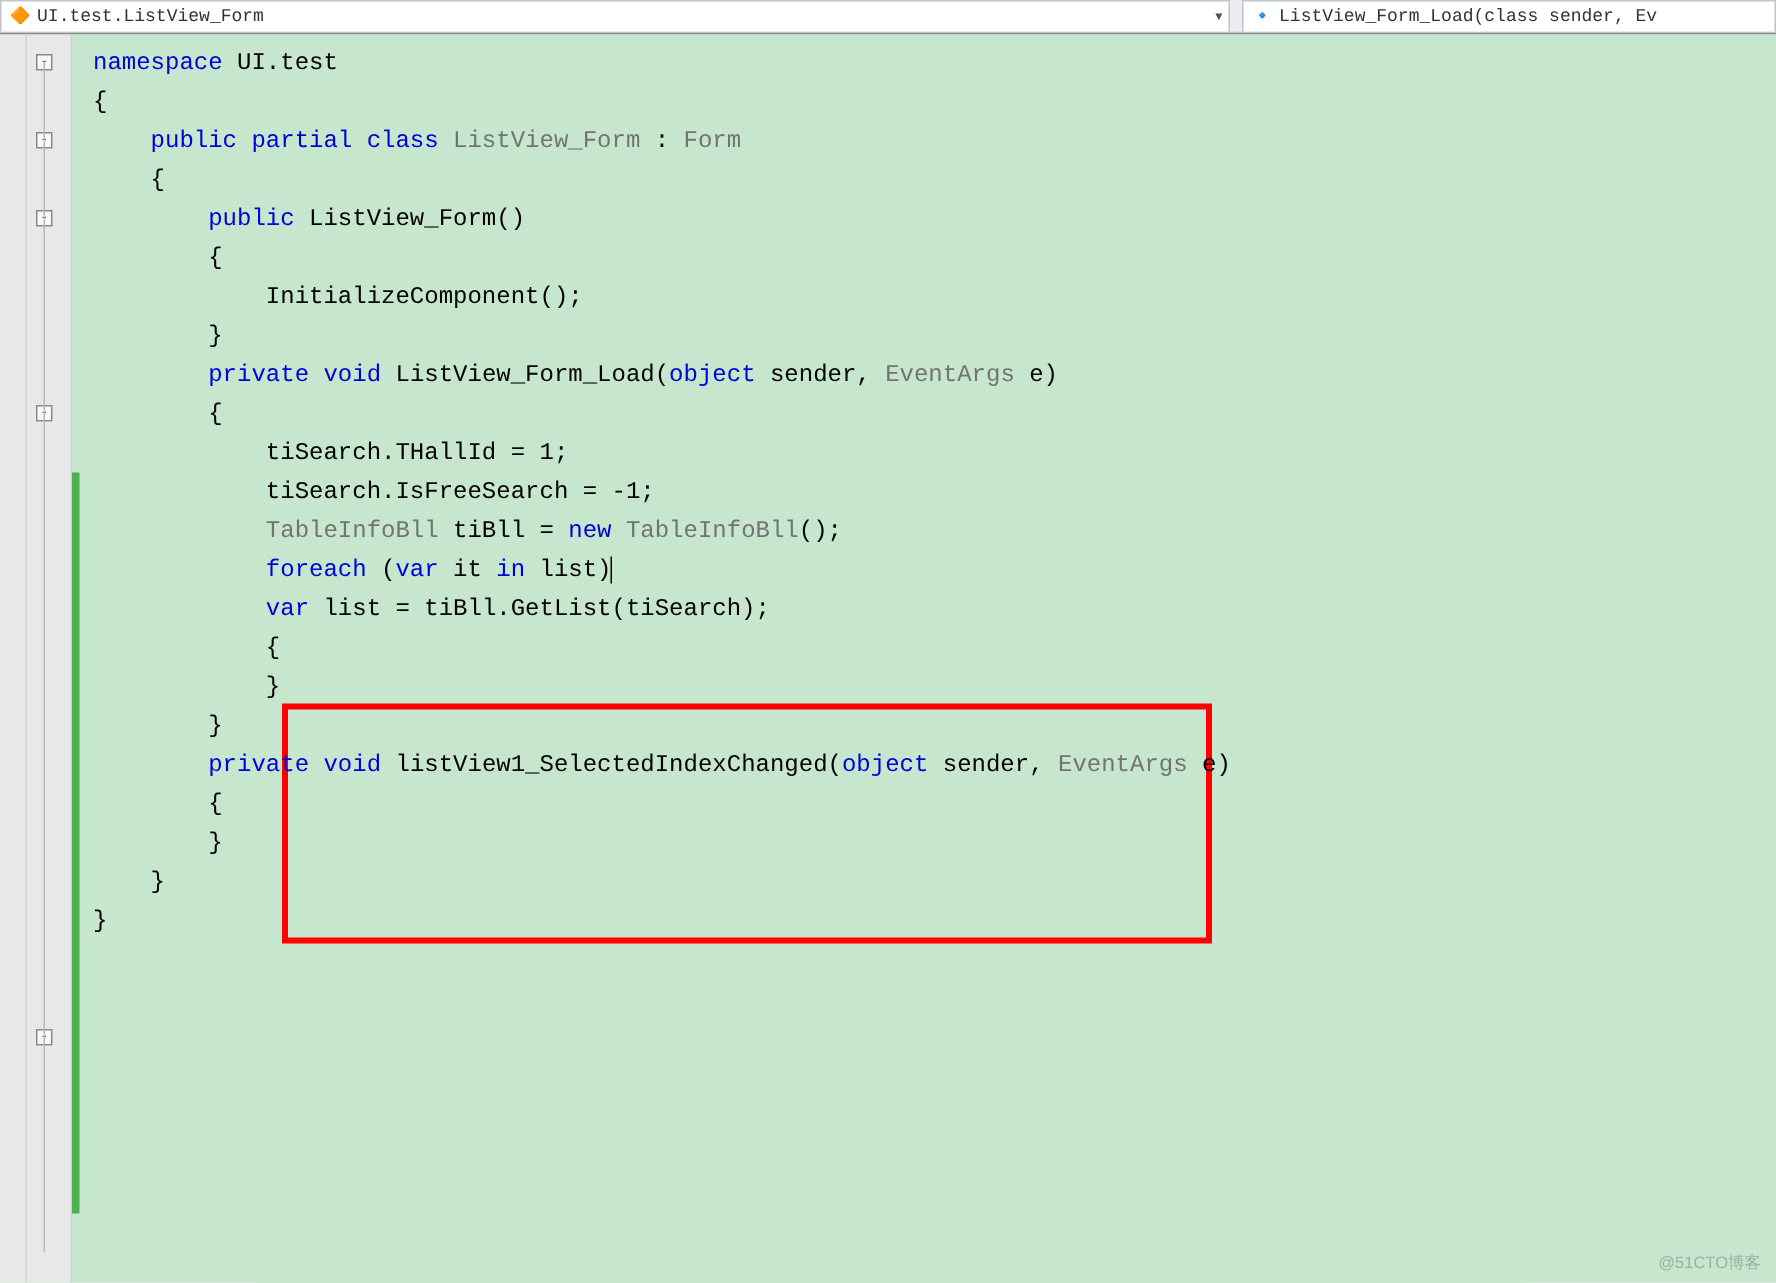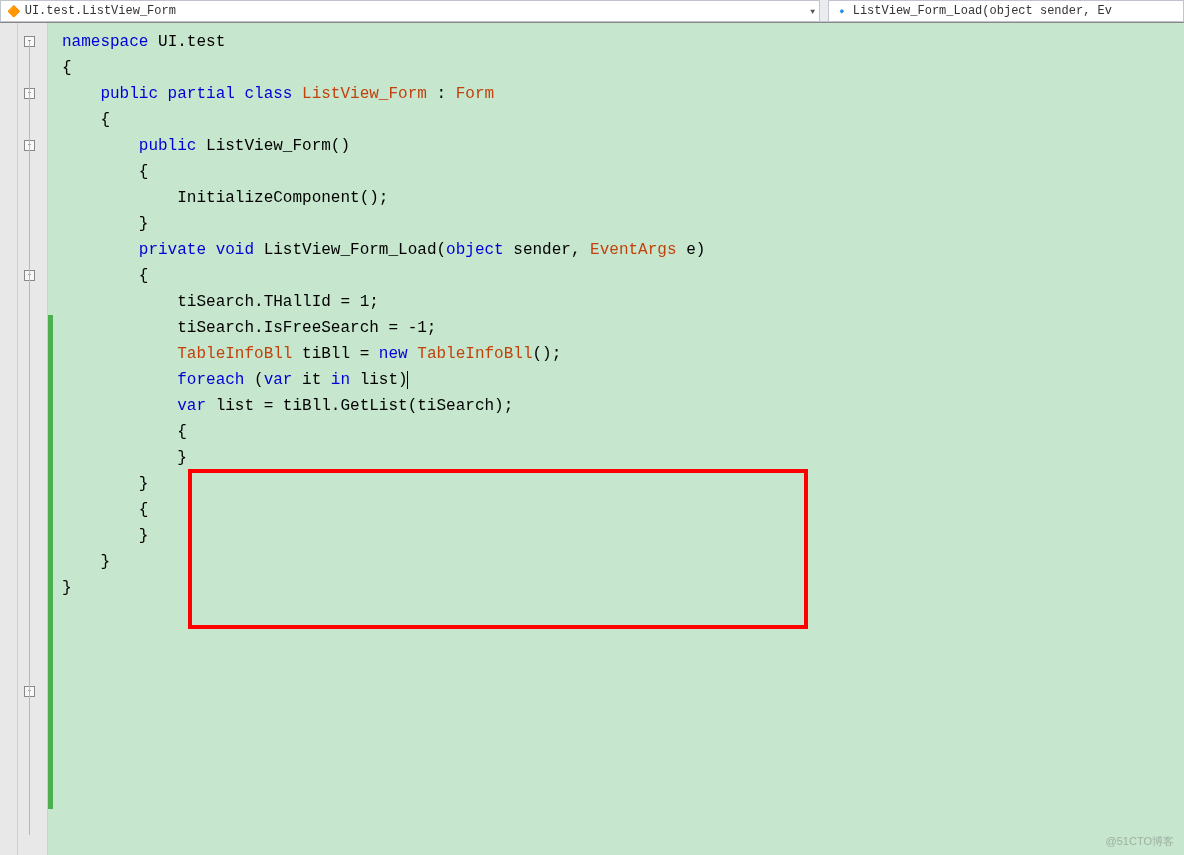--- a/index.html
+++ b/index.html
@@ -96,21 +96,21 @@
       left: 0;
       width: 5px;
       background: #4caf50;
     }
     .code-line {
       white-space: pre;
       padding-left: 14px;
       position: relative;
     }
     .kw { color: #0000d8; }
-    .type { color: #c2410c; }
+    .type { color: #737373; }
     .punc { color: #000; }
     .ident { color: #000; }
     .red-box {
       position: absolute;
       border: 4px solid #ff0000;
       pointer-events: none;
     }
     .watermark {
       position: absolute;
       bottom: 6px;
@@ -134,21 +134,21 @@
 
 <div class="nav-bar">
   <div class="nav-left">
     <span class="icon-class">🔶</span>
     <span>UI.test.ListView_Form</span>
     <span class="nav-dropdown-arrow">▼</span>
   </div>
   <div class="nav-sep"></div>
   <div class="nav-right">
     <span class="icon-method">🔹</span>
-    <span>ListView_Form_Load(object sender, Ev</span>
+    <span>ListView_Form_Load(class sender, Ev</span>
   </div>
 </div>
 
 <div class="editor-container">
   <div class="left-margin"></div>
   <div class="gutter" id="gutter">
       <div class="fold-box" style="top: 13px;">-</div>
       <div class="fold-box" style="top: 65px;">-</div>
       <div class="fold-box" style="top: 117px;">-</div>
       <div class="fold-box" style="top: 247px;">-</div>
@@ -172,20 +172,21 @@
       <div class="code-line">            <span class="ident">tiSearch.IsFreeSearch = -1;</span></div>
       <div class="code-line"></div>
       <div class="code-line">            <span class="type">TableInfoBll</span><span class="ident"> tiBll = </span><span class="kw">new</span><span class="type"> TableInfoBll</span><span class="ident">();</span></div>
       <div class="code-line">            <span class="kw">foreach</span><span class="punc"> (</span><span class="kw">var</span><span class="ident"> it </span><span class="kw">in</span><span class="ident"> list)</span><span class="cursor-caret"></span></div>
       <div class="code-line">            <span class="kw">var</span><span class="ident"> list = tiBll.GetList(tiSearch);</span></div>
       <div class="code-line">            <span class="punc">{</span></div>
       <div class="code-line">            <span class="punc">}</span></div>
       <div class="code-line"></div>
       <div class="code-line">        <span class="punc">}</span></div>
       <div class="code-line"></div>
+      <div class="code-line">        <span class="kw">private</span><span class="kw"> void</span><span class="ident"> listView1_SelectedIndexChanged(</span><span class="kw">object</span><span class="ident"> sender, </span><span class="type">EventArgs</span><span class="ident"> e)</span></div>
       <div class="code-line">        <span class="punc">{</span></div>
       <div class="code-line"></div>
       <div class="code-line">        <span class="punc">}</span></div>
       <div class="code-line">    <span class="punc">}</span></div>
       <div class="code-line"><span class="punc">}</span></div>
       <div class="change-bar" style="top: 292px; height: 494px;"></div>
     </div>
 </div>
 
 <div class="watermark">@51CTO博客</div>

